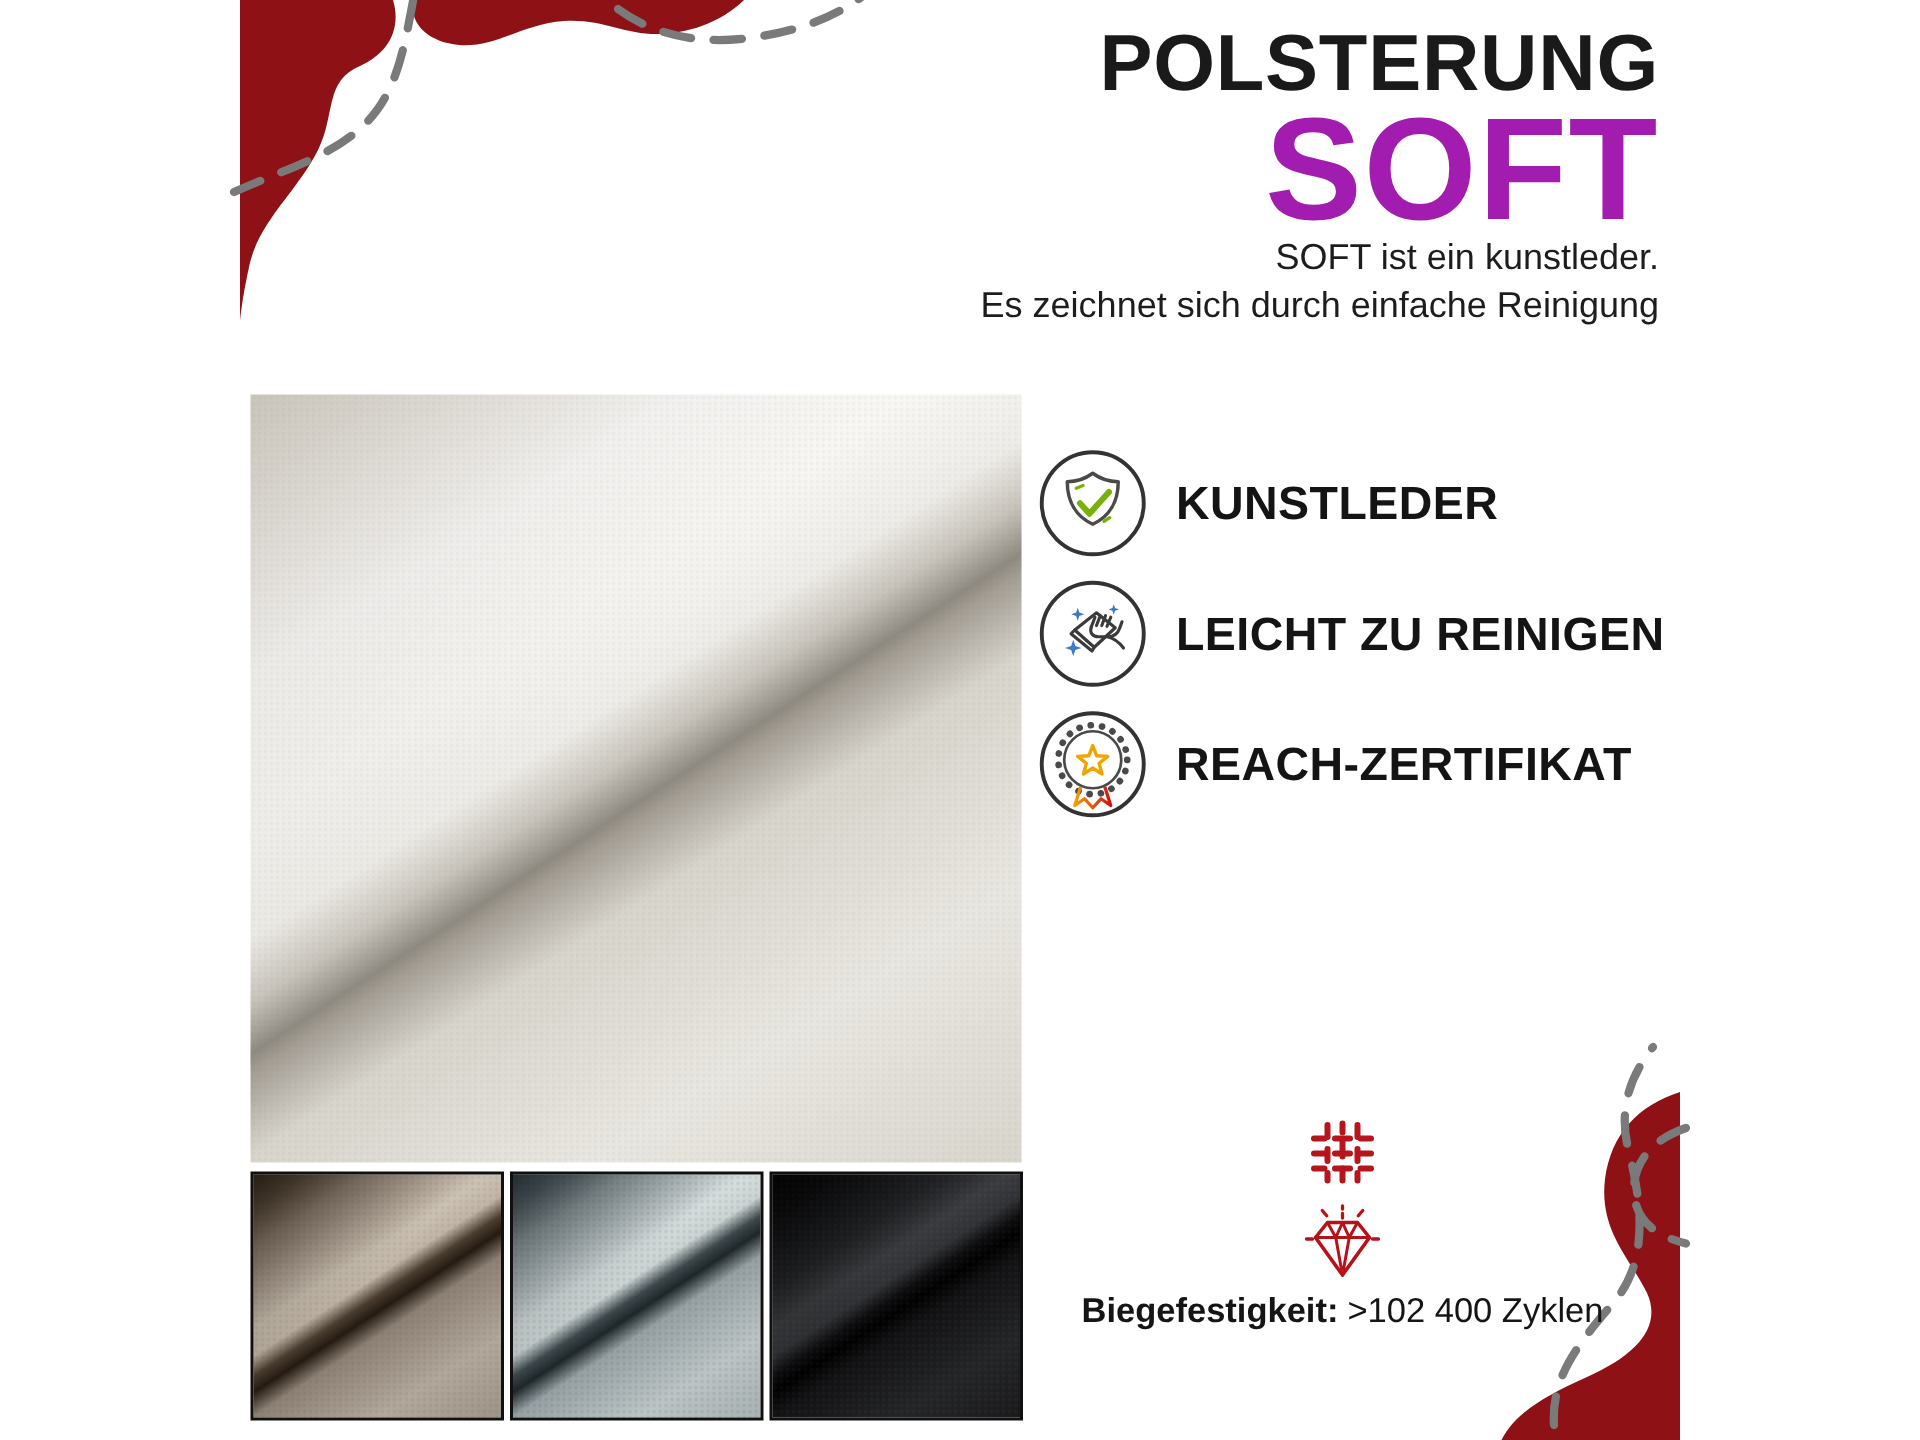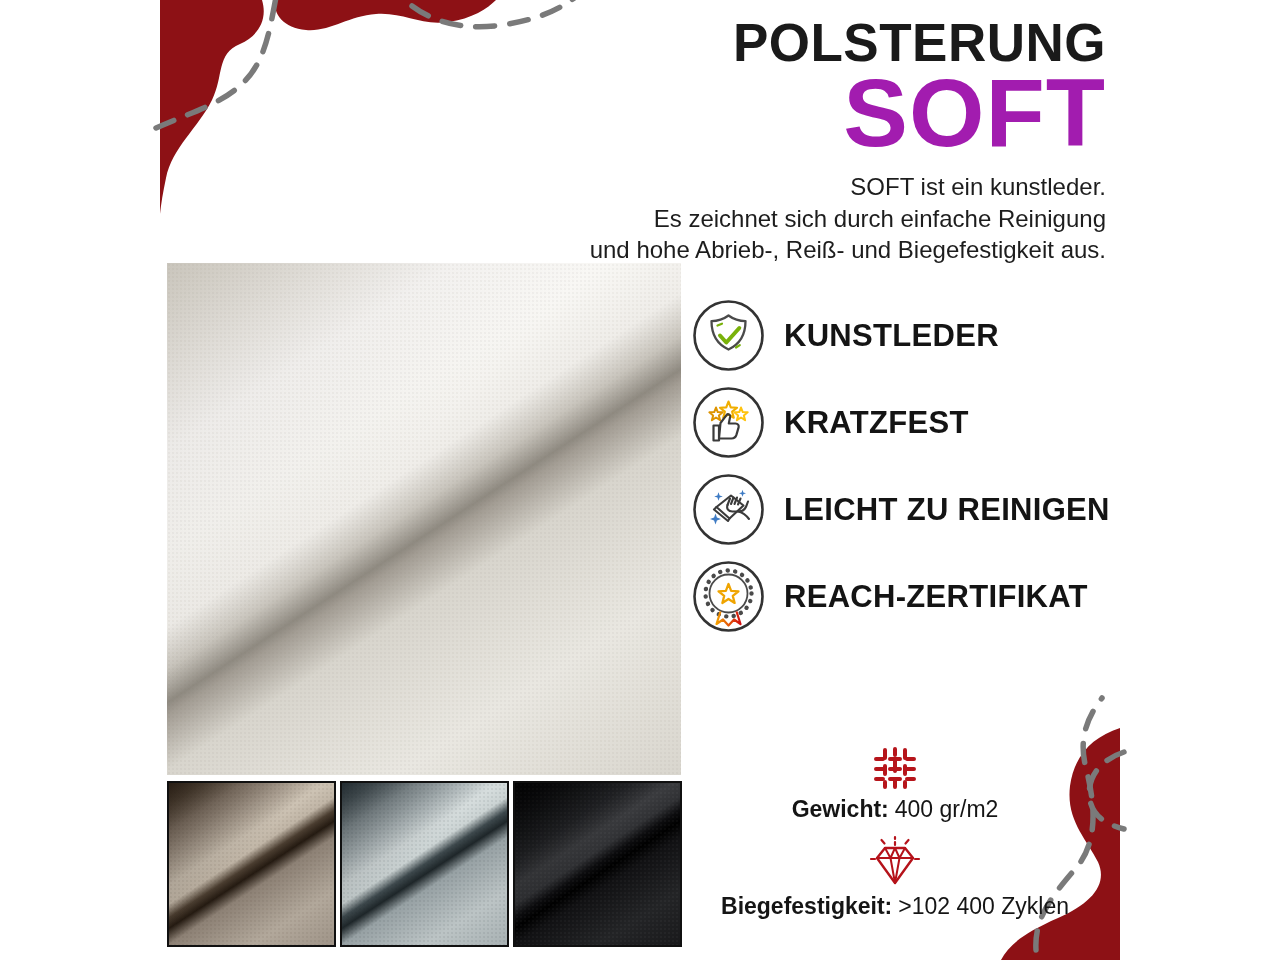--- a/index.html
+++ b/index.html
@@ -8,21 +8,21 @@
   .canvas{position:relative;width:1280px;height:960px;background:#ffffff;}
 
   .deco{position:absolute;left:0;top:0;pointer-events:none;}
 
   
   .title-block{position:absolute;top:16px;right:174px;text-align:right;}
   .title-top{font-size:53px;font-weight:800;color:#1a1a1a;line-height:1.02;
              letter-spacing:.5px;margin:0;}
   .title-main{font-size:97px;font-weight:800;color:#a21caf;line-height:.88;
               letter-spacing:1px;margin:0;}
-  .desc{margin-top:16px;font-size:24px;color:#1d1d1d;line-height:1.30;}
+  .desc{margin-top:1px;font-size:24px;color:#1d1d1d;line-height:1.30;}
 
   
   .photo{position:absolute;left:167px;top:263px;width:514px;height:512px;
     background-image:
       radial-gradient(rgba(115,105,90,.06) 1px, transparent 1.4px),
       linear-gradient(-33deg,
         #d9d6ce 0%, #e9e7e1 22%, #d8d5cd 40%, #a39d94 46.5%, #8f8a81 48%,
         #c8c4bc 52%, #efede9 57%, #f8f7f4 66%, #fcfbfa 78%, #f1efeb 87%,
         #e6e3dc 95%, #dfdcd4 100%);
     background-size:4px 4px, 100% 100%;}
@@ -83,21 +83,20 @@
       <path d="M1124 752 C1100 760 1086 778 1090 800 C1093 817 1108 825 1124 829"></path>
     </g>
   </svg>
 
   <header class="title-block">
     <div class="title-top">POLSTERUNG</div>
     <div class="title-main">SOFT</div>
     <div class="desc">
       <div>SOFT ist ein kunstleder.</div>
       <div>Es zeichnet sich durch einfache Reinigung</div>
-      <div>und hohe Abrieb-, Reiß- und Biegefestigkeit aus.</div>
     </div>
   </header>
 
   <div class="photo"></div>
 
   <div class="swatch-row">
     <div class="swatch swatch-beige"></div>
     <div class="swatch swatch-gray"></div>
     <div class="swatch swatch-black"></div>
   </div>
@@ -108,32 +107,20 @@
       <svg width="73" height="73" viewBox="0 0 73 73">
         <circle cx="36.5" cy="36.5" r="34" fill="none" stroke="#333" stroke-width="2.6"></circle>
         <path d="M36.5 16.5c5 3.7 11.2 5.6 17 5.6 0 12.8-5.6 23.2-17 28.4-11.4-5.2-17-15.6-17-28.4 5.8 0 12-1.9 17-5.6z" fill="none" stroke="#4a4a4a" stroke-width="2.3" stroke-linejoin="round"></path>
         <path d="M28 36.5l6.3 7 13-14.5" fill="none" stroke="#79b10a" stroke-width="4" stroke-linecap="round" stroke-linejoin="round"></path>
         <path d="M25.5 26.5l4.5-1.8M44 48.5l3.8-2.4" stroke="#79b10a" stroke-width="2.2" stroke-linecap="round"></path>
       </svg>
       <span class="label">KUNSTLEDER</span>
     </li>
 
 
-    <li class="feature">
-      <svg width="73" height="73" viewBox="0 0 73 73">
-        <circle cx="36.5" cy="36.5" r="34" fill="none" stroke="#333" stroke-width="2.6"></circle>
-        <g fill="none" stroke-linejoin="round">
-          <path transform="translate(24,28.5)" stroke="#dd9300" stroke-width="2" d="M0 -7 L1.76 -2.43 L6.66 -2.16 L2.85 .93 L4.11 5.66 L0 3 L-4.11 5.66 L-2.85 .93 L-6.66 -2.16 L-1.76 -2.43 Z"></path>
-          <path transform="translate(36.5,24.5) scale(1.28)" stroke="#f0ae00" stroke-width="1.7" d="M0 -7 L1.76 -2.43 L6.66 -2.16 L2.85 .93 L4.11 5.66 L0 3 L-4.11 5.66 L-2.85 .93 L-6.66 -2.16 L-1.76 -2.43 Z"></path>
-          <path transform="translate(49,28.5)" stroke="#ffc30e" stroke-width="2" d="M0 -7 L1.76 -2.43 L6.66 -2.16 L2.85 .93 L4.11 5.66 L0 3 L-4.11 5.66 L-2.85 .93 L-6.66 -2.16 L-1.76 -2.43 Z"></path>
-          <path stroke="#3b3b3b" stroke-width="2.2" d="M21.5 39.5h5.5v15h-5.5zM27 52.5h12.5c2.3 0 4.2-1.4 4.9-3.6l2.2-7.5c.6-2-.9-3.9-3-3.9h-6.8l1.3-6.5c.4-2.3-2.2-3.7-3.6-1.9l-6 7.9z"></path>
-        </g>
-      </svg>
-      <span class="label">KRATZFEST</span>
-    </li>
 
     <li class="feature">
       <svg width="73" height="73" viewBox="0 0 73 73">
         <circle cx="36.5" cy="36.5" r="34" fill="none" stroke="#333" stroke-width="2.6"></circle>
         <g fill="none" stroke="#3b3b3b" stroke-width="2.1" stroke-linecap="round" stroke-linejoin="round">
           <path d="M24.5 34 39 22.5 51.5 32.5 37.5 45.5 Z"></path>
           <path d="M24.5 34 22 36.5 36 48 37.5 45.5"></path>
           <path d="M38 25.5 35.5 32 M41.5 24.5 39 31 M45 24.5 42.5 31 M48.5 25.5 46 31.5"></path>
           <path d="M35.5 32c-1.2 3.8.8 6.5 4.8 6.5h6.2c3.8 0 6.8-2.2 8-5.8l1.5-4.2"></path>
           <path d="M46.5 38.5c4 1 7.5 3.5 10.5 7.5"></path>
@@ -165,23 +152,20 @@
     </li>
   </ul>
 
   <div class="specs">
     <svg width="46" height="44" viewBox="0 0 46 44">
       <g fill="none" stroke="#b6151b" stroke-width="4" stroke-linecap="round">
         <path d="M13 4v8M23 3v6M33 4v8M13 20v8M33 20v8M23 15v10M13 36v5M23 33v8M33 36v5"></path>
         <path d="M4 13h7M18 13h10M35 13h7M4 23h7M18 23h10M35 23h7M4 33h7M18 33h10M35 33h7"></path>
       </g>
     </svg>
-    <p class="spec-text mt6" style="margin:6px 0 0 0;">
-      <b>Gewicht:</b><span class="spec-value">400 gr/m2</span>
-    </p>
     <svg class="mt12" width="52" height="54" viewBox="0 0 52 54">
       <g fill="none" stroke="#b5121a" stroke-linecap="round" stroke-linejoin="round">
         <path stroke-width="2.4" d="M8 23 16 13h20l8 10-18 25z"></path>
         <path stroke-width="2" d="M8 23h36M16 13l5.5 10L26 13l4.5 10L36 13M21.5 23 26 48M30.5 23 26 48"></path>
         <path stroke-width="2.2" d="M26 2v2M26 7v3M12.5 5l3 3.5M39.5 5l-3 3.5M2 24h4M46 24h4"></path>
       </g>
     </svg>
     <p class="spec-text mt4" style="margin:4px 0 0 0;">
       <b>Biegefestigkeit:</b><span class="spec-value">&gt;102 400 Zyklen</span>
     </p>

